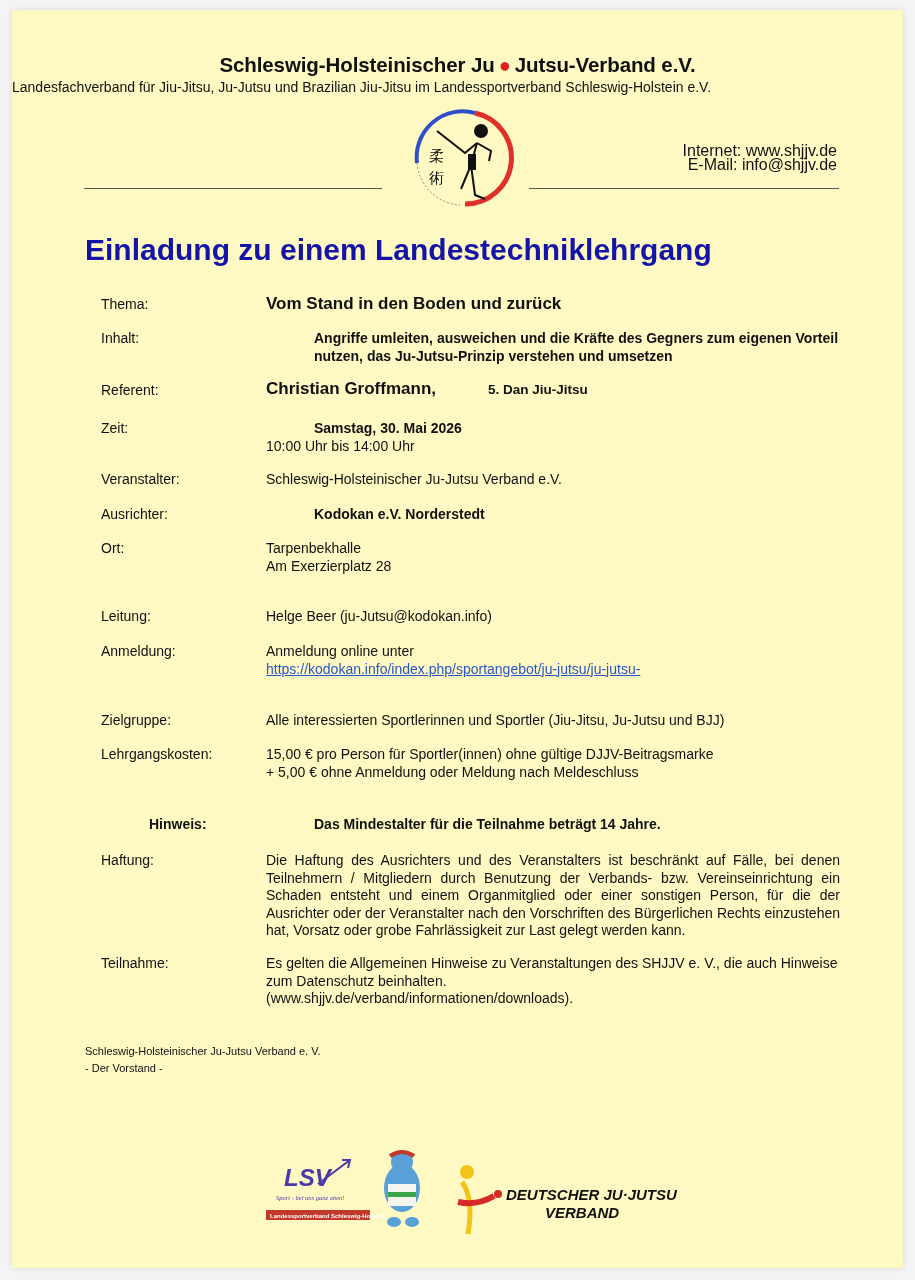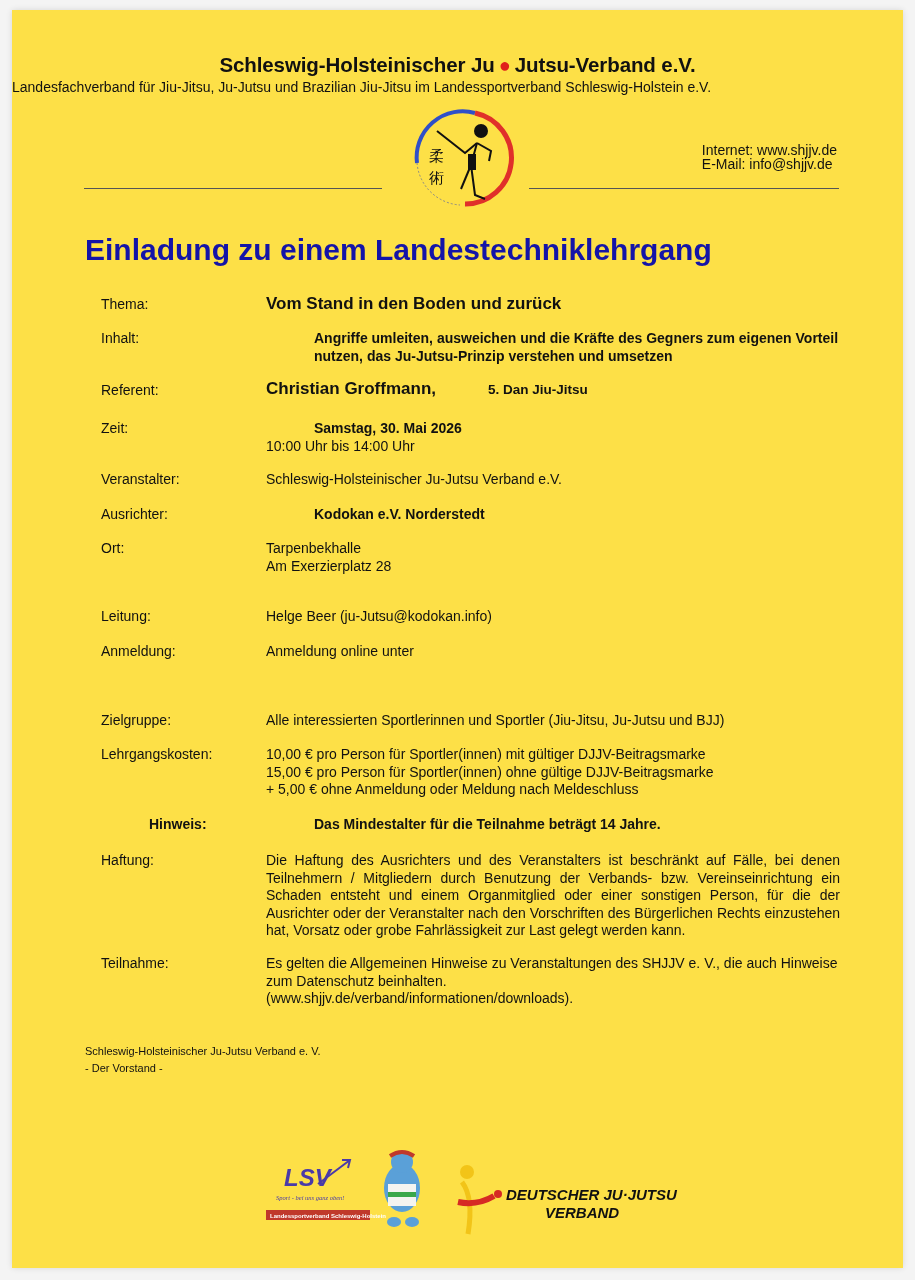--- a/index.html
+++ b/index.html
@@ -1,31 +1,31 @@
 <!DOCTYPE html>
 <html><head>
 <meta charset="utf-8">
 <style>
   html, body { margin:0; padding:0; }
   body {
     width:915px; height:1280px; background:#f4f4f4; position:relative; overflow:hidden;
     font-family:"Liberation Sans", sans-serif; color:#111;
   }
   .page {
-    position:absolute; left:12px; top:10px; width:891px; height:1258px; background:#fde047;
+    position:absolute; left:12px; top:10px; width:891px; height:1258px; background:#fef9c3;
     box-shadow:0 0 6px rgba(0,0,0,0.12);
   }
   .abs { position:absolute; }
   .h-title { left:0; width:891px; top:43px; text-align:center; font-weight:bold; font-size:20.5px; letter-spacing:-0.1px; }
   .h-title .dot { color:#e0201b; font-size:20px; margin:0 4px; }
   .h-sub { left:0; width:891px; top:69px; text-align:left; font-size:14px; }
   .logo { left:393px; top:93px; width:112px; height:110px; }
   .rule-left { left:72px; top:178px; width:298px; height:1px; background:#555; }
   .rule-right { left:517px; top:178px; width:310px; height:1px; background:#555; }
-  .contact { right:66px; top:134px; text-align:left; font-size:14px; line-height:13.5px; }
+  .contact { right:66px; top:134px; text-align:right; font-size:16px; line-height:13.5px; }
   .title { left:73px; top:223px; font-size:30px; font-weight:bold; color:#1414a8; }
   .row { position:absolute; left:89px; width:760px; font-size:14px; line-height:17.5px; }
   .row .lbl { position:absolute; left:0; top:0; }
   .row .val { position:absolute; left:165px; top:0; width:574px; }
   .b { font-weight:bold;margin-left:48px; }
   .big { font-size:17px; font-weight:bold; }
   .justify { text-align:justify; }
   a.link { color:#2a55c8; text-decoration:underline; }
   .sign { left:73px; top:1033px; font-size:11px; line-height:17px; }
   .footer-logos { left:250px; top:1138px; width:420px; height:90px; }
@@ -113,34 +113,33 @@
   <div class="row" style="top:598px;">
     <div class="lbl">Leitung:</div>
     <div class="val">Helge Beer (ju-Jutsu@kodokan.info)</div>
   </div>
 
   <div class="row" style="top:633px;">
     <div class="lbl">Anmeldung:</div>
     <div class="val">
       <div>Anmeldung online unter</div>
       <a class="link">
-        <br>
+        <span>https://kodokan.info/index.php/sportangebot/ju-jutsu/ju-jutsu-</span><br>
       </a>
     </div>
   </div>
 
   <div class="row" style="top:702px;">
     <div class="lbl">Zielgruppe:</div>
     <div class="val">Alle interessierten Sportlerinnen und Sportler (Jiu-Jitsu, Ju-Jutsu und BJJ)</div>
   </div>
 
   <div class="row" style="top:736px;">
     <div class="lbl">Lehrgangskosten:</div>
     <div class="val">
-      <div>10,00 € pro Person für Sportler(innen) mit gültiger DJJV-Beitragsmarke</div>
       <div>15,00 € pro Person für Sportler(innen) ohne gültige DJJV-Beitragsmarke</div>
       <div>+ 5,00 € ohne Anmeldung oder Meldung nach Meldeschluss</div>
     </div>
   </div>
 
   <div class="row b" style="top:806px;">
     <div class="lbl">Hinweis:</div>
     <div class="val">Das Mindestalter für die Teilnahme beträgt 14 Jahre.</div>
   </div>
 

